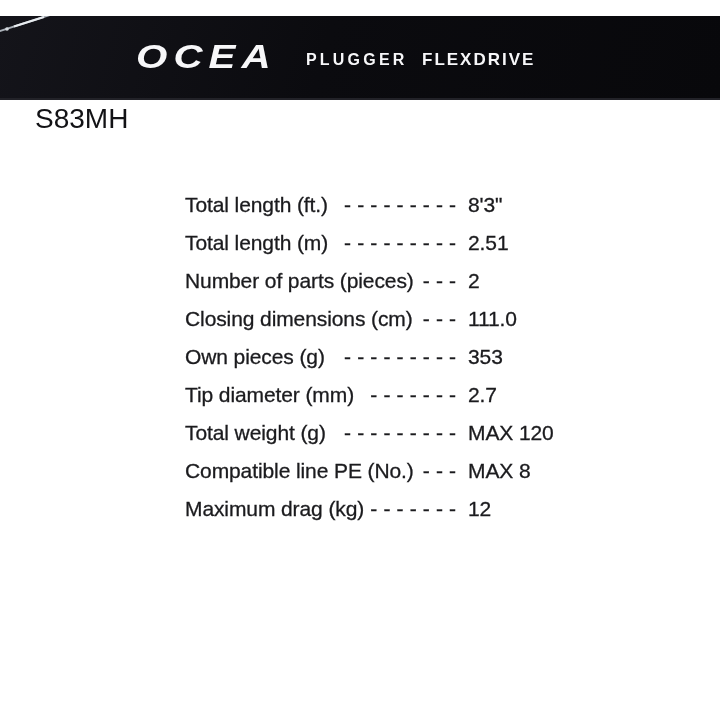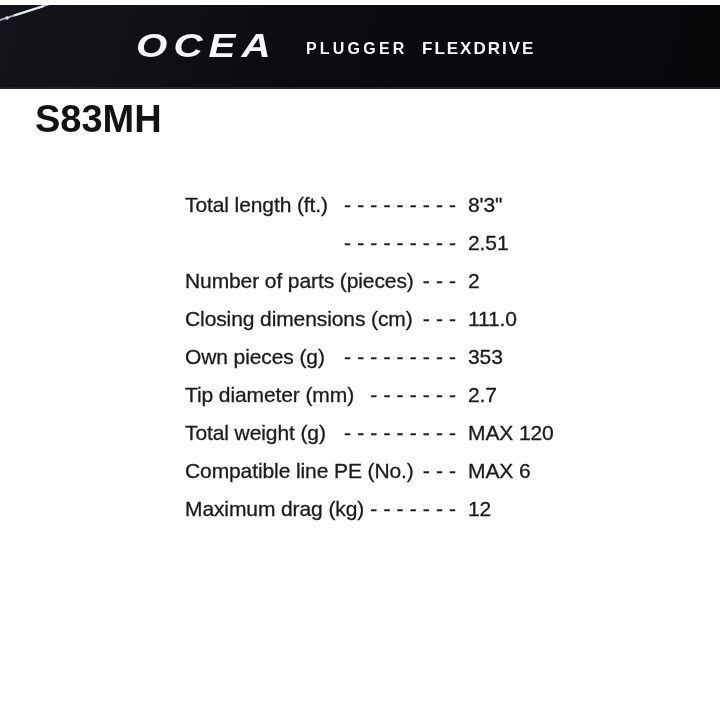--- a/index.html
+++ b/index.html
@@ -8,21 +8,21 @@
     width: 720px;
     height: 720px;
     background: var(--page-bg, #ffffff);
     overflow: hidden;
     font-family: "Liberation Sans", sans-serif;
   }
 
   
   .header {
     position: absolute;
-    top: 5px; left: 0;
+    top: 16px; left: 0;
     width: 720px; height: 84px;
     box-sizing: border-box;
     background: linear-gradient(105deg, #14141a 0%, var(--band-bg, #0b0b0f) 45%, #08080b 100%);
     border-bottom: 2px solid var(--band-border, #222228);
   }
   .rod-tip {
     position: absolute;
     top: 0; left: 0;
   }
   .brand-ocea {
@@ -53,22 +53,22 @@
     font-weight: bold; 
     color: var(--brand-text, #f2f2f4);
     letter-spacing: 2px;
     white-space: nowrap;
   }
 
   
   .model-title {
     position: absolute;
     left: 35px; top: 101px;
-    font-size: 38px; line-height: 36px;
-    font-weight: bold;
+    font-size: 28px; line-height: 36px;
+    font-weight: normal;
     color: #121215;
     letter-spacing: 0px;
     white-space: nowrap;
   }
 
   
   .spec-list {
     position: absolute;
     left: 185px; top: 170px;
     width: 535px;
@@ -108,20 +108,21 @@
 
   <div class="spec-list" id="spec-list">
 
       <div class="spec-row">
         <span class="spec-label">Total length (ft.)</span>
         <span class="spec-dashes">- - - - - - - - -</span>
         <span class="spec-value">8'3"</span>
       </div>
 
       <div class="spec-row">
+        <span class="spec-label">Total length (m)</span>
         <span class="spec-dashes">- - - - - - - - -</span>
         <span class="spec-value">2.51</span>
       </div>
 
       <div class="spec-row">
         <span class="spec-label">Number of parts (pieces)</span>
         <span class="spec-dashes">- - -</span>
         <span class="spec-value">2</span>
       </div>
 
@@ -145,21 +146,21 @@
 
       <div class="spec-row">
         <span class="spec-label">Total weight (g)</span>
         <span class="spec-dashes">- - - - - - - - -</span>
         <span class="spec-value">MAX 120</span>
       </div>
 
       <div class="spec-row">
         <span class="spec-label">Compatible line PE (No.)</span>
         <span class="spec-dashes">- - -</span>
-        <span class="spec-value">MAX 6</span>
+        <span class="spec-value">MAX 8</span>
       </div>
 
       <div class="spec-row">
         <span class="spec-label">Maximum drag (kg)</span>
         <span class="spec-dashes">- - - - - - -</span>
         <span class="spec-value">12</span>
       </div>
     </div>
 
 </div>

